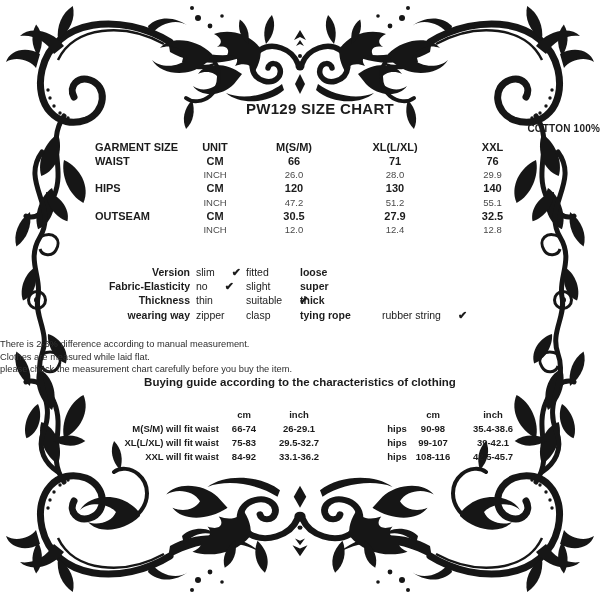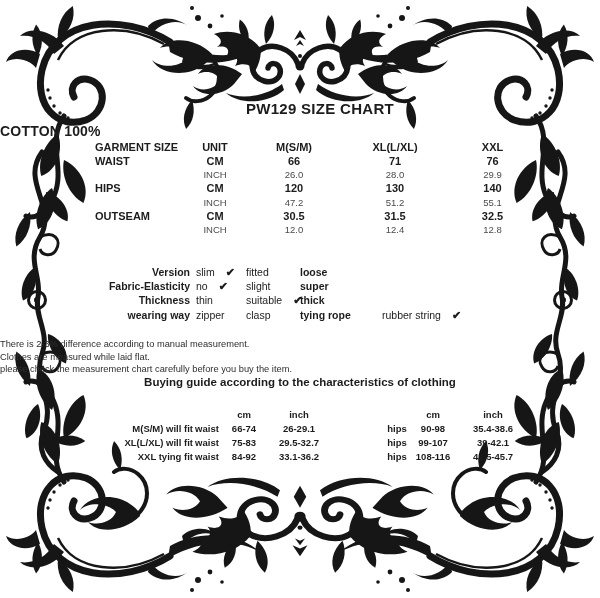--- a/index.html
+++ b/index.html
@@ -6,38 +6,38 @@
   .page {
     position:relative; width:600px; height:598px; overflow:hidden;
     background:#ffffff; color:#1c1c1c;
     font-family:"Liberation Sans", sans-serif;
   }
   .border-svg { position:absolute; left:0; top:0; z-index:1; pointer-events:none; }
   .content { position:absolute; inset:0; z-index:2; }
 
   .title { position:absolute; top:100px; left:0; width:100%; text-align:center;
            font-size:15px; font-weight:bold; letter-spacing:0.3px;margin-left:20px; }
-  .subtitle { position:absolute; top:123px; left:0; width:100%; text-align:left;
-              font-size:14px; font-weight:bold; letter-spacing:0.2px; }
+  .subtitle { position:absolute; top:123px; left:0; width:100%; text-align:right;
+              font-size:10px; font-weight:bold; letter-spacing:0.2px; }
 
   
   .size-table { position:absolute; top:140px; left:95px; width:445px; }
   .st-row { display:grid; grid-template-columns:92px 56px 102px 100px 95px;
             height:13.8px; align-items:center; }
   .st-row span { display:block; text-align:center; white-space:nowrap; }
   .st-row .c1 { text-align:left; }
   .st-header span, .st-bold span { font-weight:bold; font-size:11px; }
   .st-inch span { font-size:9.5px; color:#4a4a4a; }
 
   
   .attrs { position:absolute; top:266px; left:0; width:600px; }
   .attr-row { position:relative; height:14.2px; font-size:10.5px; }
   .attr-label { position:absolute; left:60px; width:130px; text-align:right;
                 font-weight:bold; white-space:nowrap; }
-  .opt { position:absolute; display:flex; gap:11px; white-space:nowrap; }
+  .opt { position:absolute; display:flex; gap:17px; white-space:nowrap; }
   .o1 { left:196px; } .o2 { left:246px; } .o3 { left:300px;font-weight:bold; } .o4 { left:382px; }
   .chk { font-weight:bold; font-size:11px; line-height:12px; }
 
   
   .note { position:absolute; left:0; width:100%; 
           font-size:9.3px; color:#2e2e2e; }
   .n1 { top:339px; } .n2 { top:352px; } .n3 { top:364px; }
   .guide-heading { position:absolute; top:376px; left:0; width:100%;
                    text-align:center; font-size:11.5px; font-weight:bold; }
 
@@ -175,21 +175,21 @@
         <span class="c1"></span>
         <span class="c2">INCH</span>
         <span class="c3">47.2</span>
         <span class="c4">51.2</span>
         <span class="c5">55.1</span>
       </div>
       <div class="st-row st-bold">
         <span class="c1">OUTSEAM</span>
         <span class="c2">CM</span>
         <span class="c3">30.5</span>
-        <span class="c4">31.5</span>
+        <span class="c4">27.9</span>
         <span class="c5">32.5</span>
       </div>
       <div class="st-row st-inch">
         <span class="c1"></span>
         <span class="c2">INCH</span>
         <span class="c3">12.0</span>
         <span class="c4">12.4</span>
         <span class="c5">12.8</span>
       </div>
     </div>
@@ -282,21 +282,21 @@
         <span class="f1">XL(L/XL) will fit</span>
         <span class="f2">waist</span>
         <span class="f3">75-83</span>
         <span class="f4">29.5-32.7</span>
         <span class="f5"></span>
         <span class="f6">hips</span>
         <span class="f7">99-107</span>
         <span class="f8">39-42.1</span>
       </div>
       <div class="fg-row">
-        <span class="f1">XXL tying fit</span>
+        <span class="f1">XXL will fit</span>
         <span class="f2">waist</span>
         <span class="f3">84-92</span>
         <span class="f4">33.1-36.2</span>
         <span class="f5"></span>
         <span class="f6">hips</span>
         <span class="f7">108-116</span>
         <span class="f8">42.5-45.7</span>
       </div>
     </div>
 

